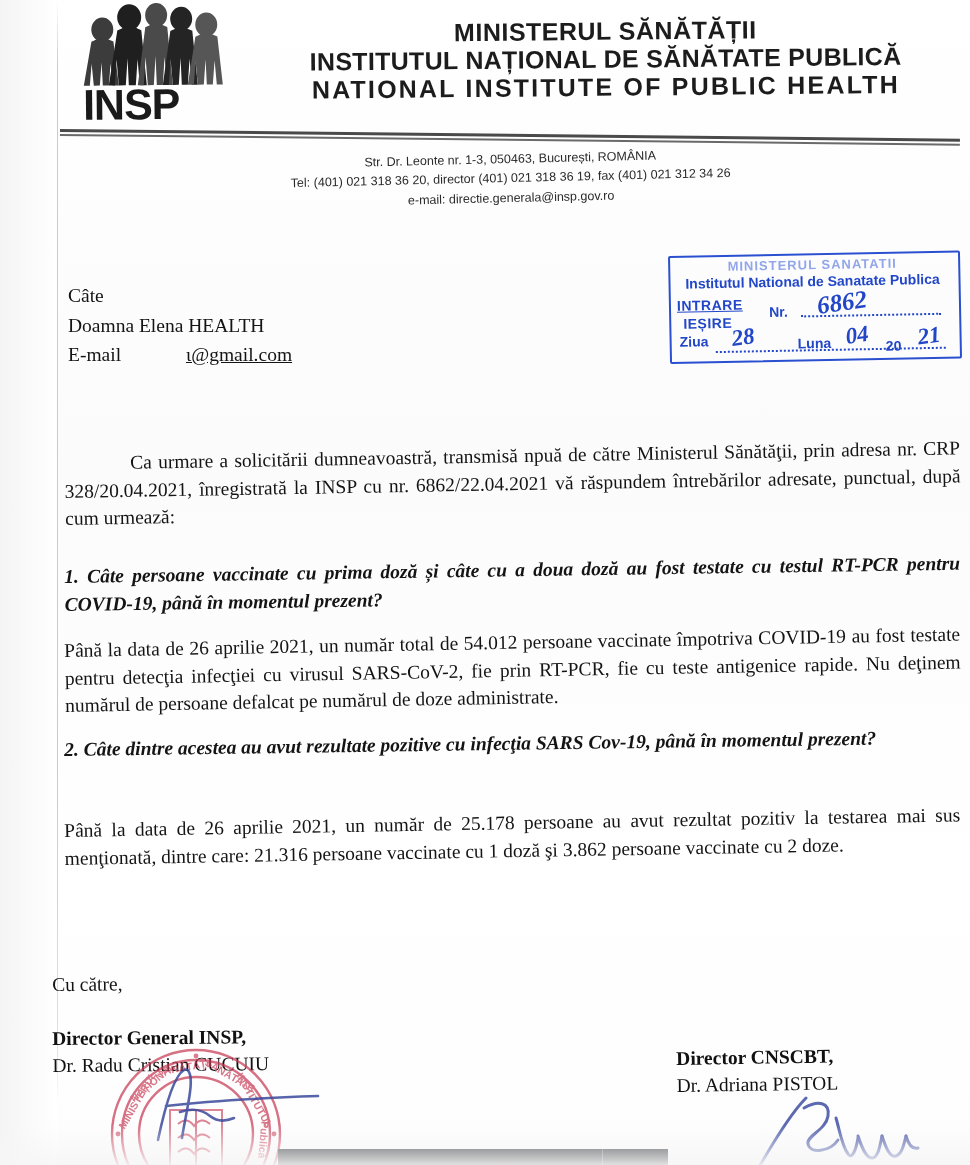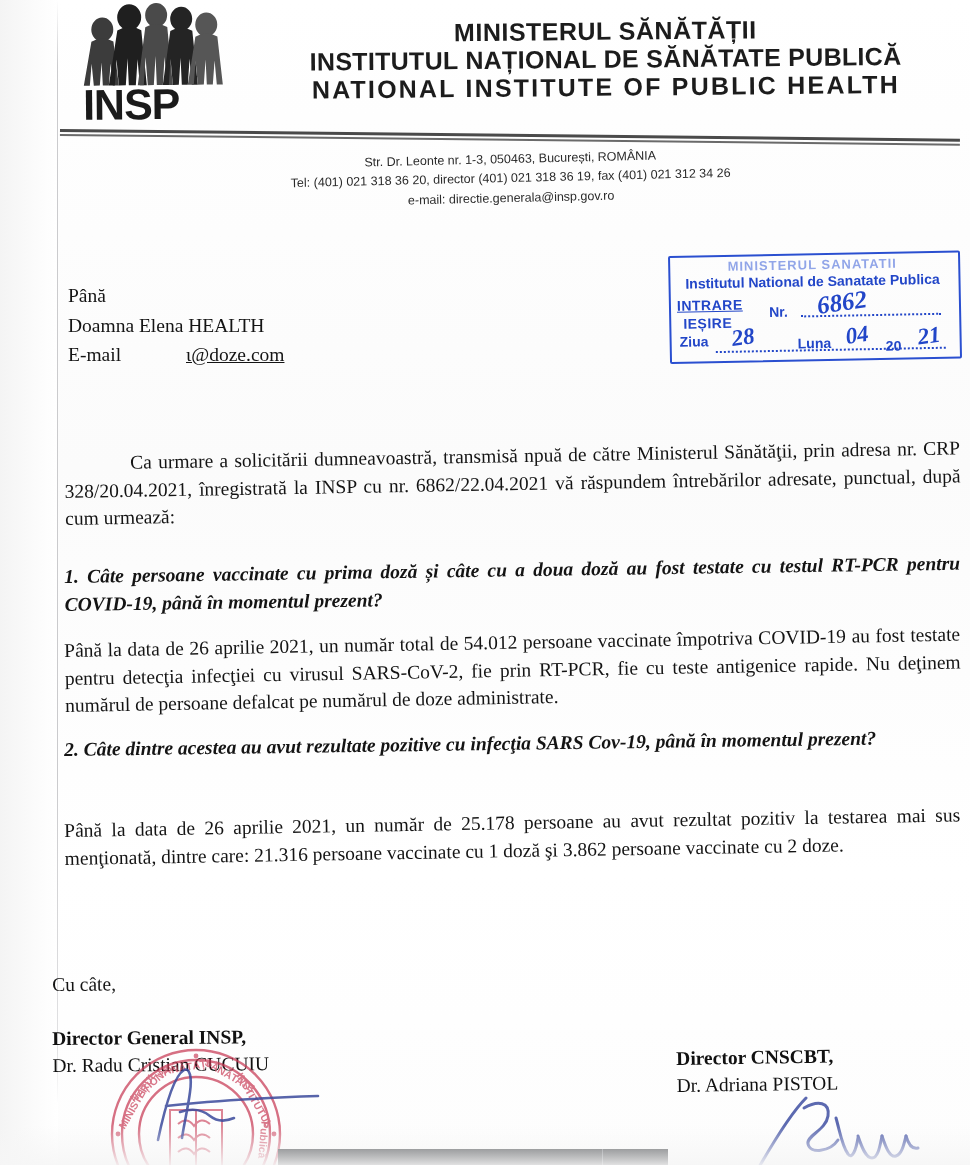--- a/index.html
+++ b/index.html
@@ -323,24 +323,24 @@
     <div class="rule-thin"></div>
   </div>
 
   <div class="address">
     <div>Str. Dr. Leonte nr. 1-3, 050463, București, ROMÂNIA</div>
     <div>Tel: (401) 021 318 36 20, director (401) 021 318 36 19, fax (401) 021 312 34 26</div>
     <div>e-mail: directie.generala@insp.gov.ro</div>
   </div>
 
   <div class="recipient">
-    <div class="row">Până</div>
+    <div class="row">Câte</div>
     <div class="row">Doamna Elena HEALTH</div>
     <div class="row">
-      <span class="lbl">E-mail</span><span class="email-value">ι@doze.com</span>
+      <span class="lbl">E-mail</span><span class="email-value">ι@gmail.com</span>
     </div>
   </div>
 
   <div class="stamp">
     <div class="stamp-box"></div>
     <div class="stamp-l1">MINISTERUL SANATATII</div>
     <div class="stamp-l2">Institutul National de Sanatate Publica</div>
     <div class="stamp-l3">INTRARE</div>
     <div class="stamp-l4">IEȘIRE</div>
     <div class="stamp-l5">Ziua</div>
@@ -354,21 +354,21 @@
     <div class="hw hw-lu">04</div>
     <div class="hw hw-an">21</div>
   </div>
 
   <p class="body-block p-intro p-indent">Ca urmare a solicitării dumneavoastră, transmisă npuă  de către Ministerul Sănătăţii, prin adresa nr. CRP 328/20.04.2021, înregistrată la INSP cu nr. 6862/22.04.2021 vă răspundem întrebărilor adresate, punctual, după cum urmează:</p>
   <p class="body-block q1">1. Câte persoane vaccinate cu prima doză și câte cu a doua doză au fost testate cu testul RT-PCR pentru COVID-19, până în momentul prezent?</p>
   <p class="body-block a1">Până la data de 26 aprilie 2021, un număr total de 54.012 persoane vaccinate împotriva COVID-19 au fost testate pentru detecţia infecţiei cu virusul SARS-CoV-2, fie prin RT-PCR, fie cu teste antigenice rapide. Nu deţinem numărul de persoane defalcat pe numărul de doze administrate.</p>
   <p class="body-block q2">2. Câte dintre acestea au avut rezultate pozitive cu infecţia SARS Cov-19, până în momentul prezent?</p>
   <p class="body-block a2">Până la data de 26 aprilie 2021, un număr de 25.178 persoane au avut rezultat pozitiv la testarea mai sus menţionată, dintre care: 21.316 persoane vaccinate cu 1 doză şi 3.862 persoane vaccinate cu 2 doze.</p>
 
-  <div class="closing">Cu câte,</div>
+  <div class="closing">Cu către,</div>
 
   <div class="sig-left">
     <div class="sig-title">Director General INSP,</div>
     <div>Dr. Radu Cristian CUCUIU</div>
   </div>
 
   <div class="sig-right">
     <div class="sig-title">Director CNSCBT,</div>
     <div>Dr. Adriana PISTOL</div>
   </div>

